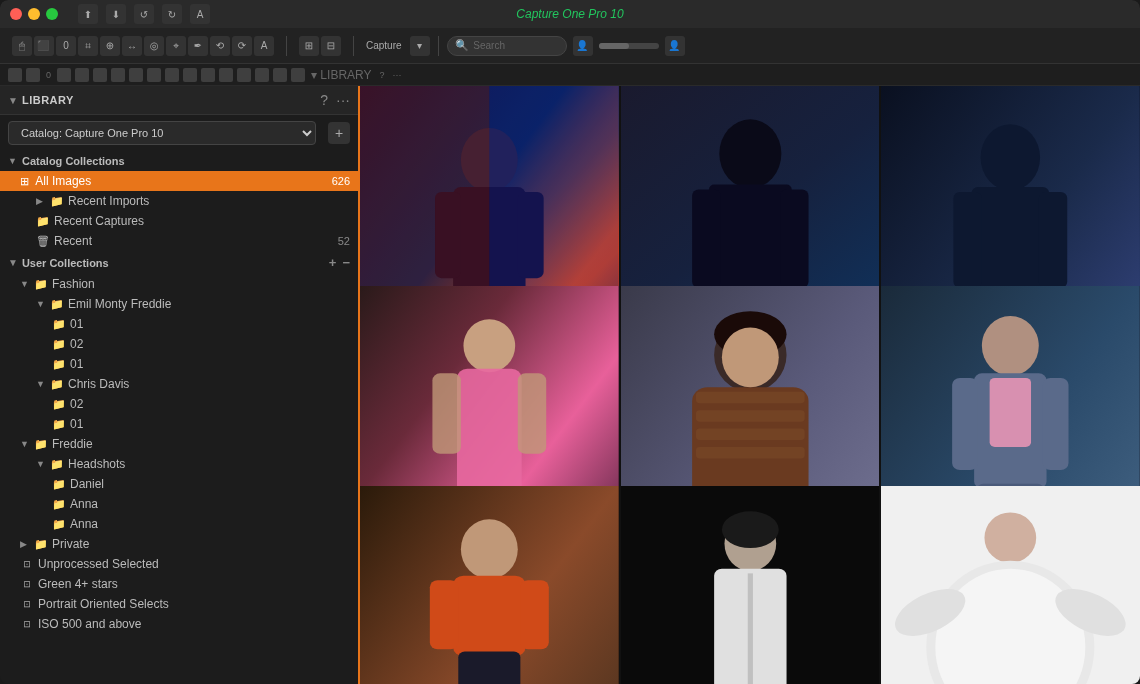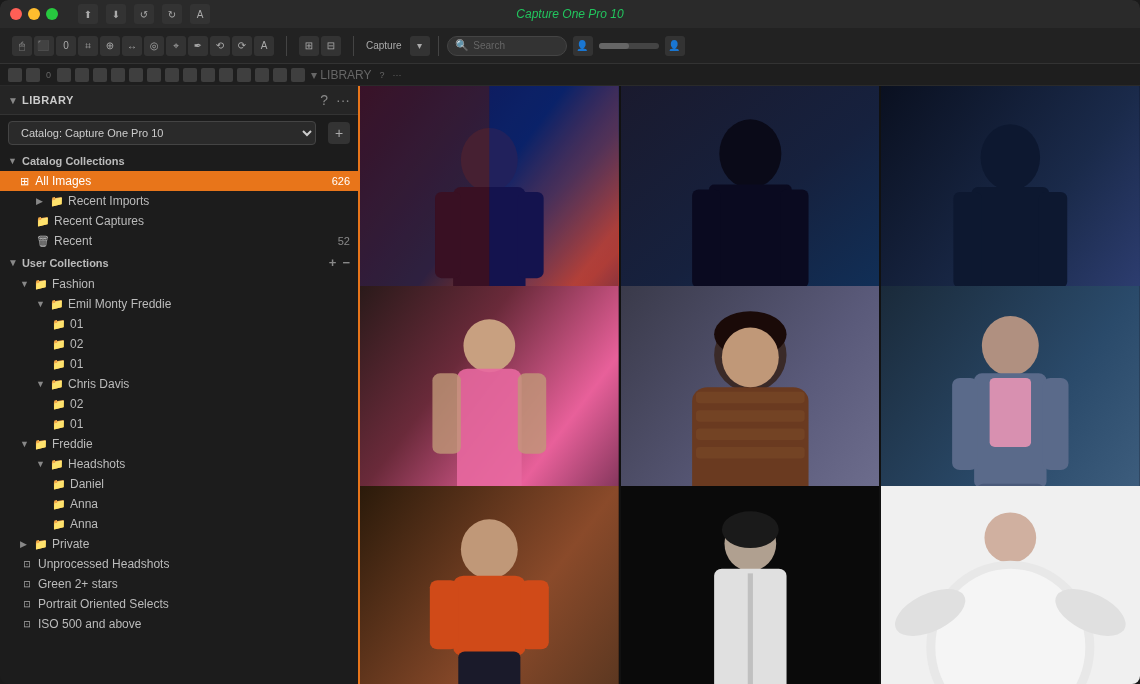--- a/index.html
+++ b/index.html
@@ -573,26 +573,26 @@
     </div>
 
     <div class="tree-item indent-1">
       <span class="chevron closed"></span>
       <span class="folder-icon">📁</span>
       <span>Private</span>
     </div>
 
     <div class="tree-item indent-1">
       <span class="smart-icon">⊡</span>
-      <span>Unprocessed Headshots</span>
+      <span>Unprocessed Selected</span>
     </div>
 
     <div class="tree-item indent-1">
       <span class="smart-icon">⊡</span>
-      <span>Green 2+ stars</span>
+      <span>Green 4+ stars</span>
     </div>
 
     <div class="tree-item indent-1">
       <span class="smart-icon">⊡</span>
       <span>Portrait Oriented Selects</span>
     </div>
 
     <div class="tree-item indent-1">
       <span class="smart-icon">⊡</span>
       <span>ISO 500 and above</span>

